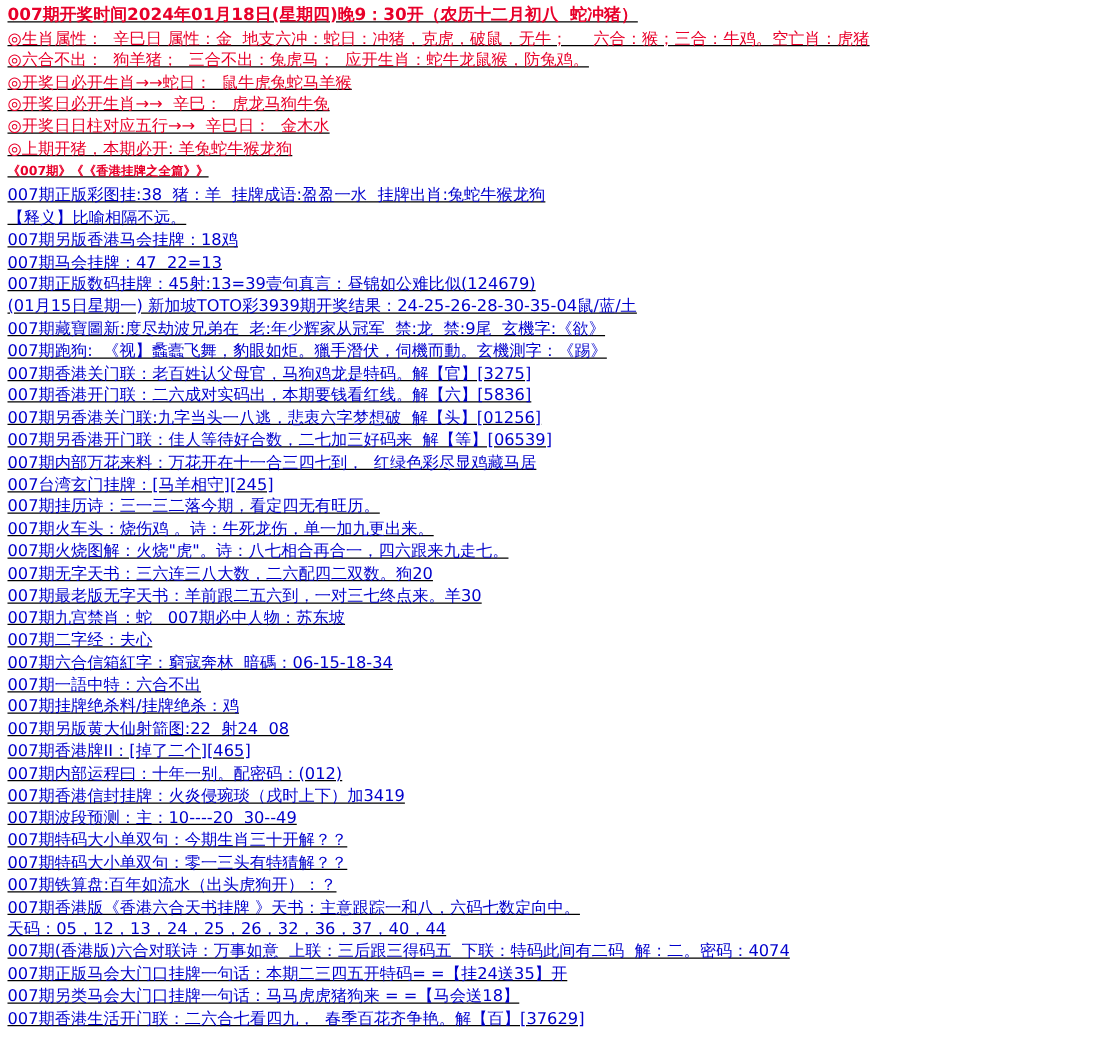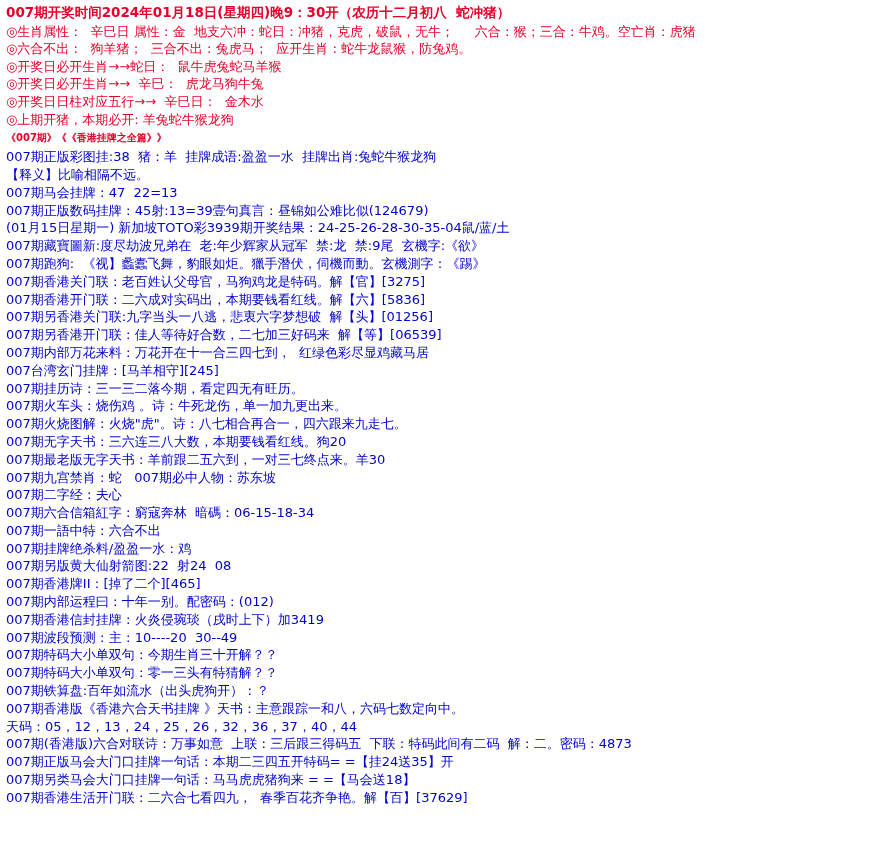--- a/index.html
+++ b/index.html
@@ -14,20 +14,21 @@
     font-size: 13px;
     color: #000000;
     overflow: hidden;
   }
   .page {
     width: 884px;
     height: 738px;
     box-sizing: border-box;
     padding: 4px 6px 0 6px;
     position: relative;
+    text-decoration: underline;
   }
   .line {
     line-height: 17.6px;
     white-space: pre-wrap;
     letter-spacing: 0px;
   }
   .red {
     color: #e8002a;
   }
   .hdr {
@@ -60,51 +61,52 @@
     <div class="line red">◎开奖日必开生肖→→  辛巳：  虎龙马狗牛兔</div>
     <div class="line red">◎开奖日日柱对应五行→→  辛巳日：  金木水</div>
     <div class="line red">◎上期开猪，本期必开: 羊兔蛇牛猴龙狗</div>
   </div>
 
   <div class="line sec-title">《007期》《《香港挂牌之全篇》》</div>
 
   <div>
     <div class="line blue-line">007期正版彩图挂:38  猪：羊  挂牌成语:盈盈一水  挂牌出肖:兔蛇牛猴龙狗</div>
     <div class="line blue-line">【释义】比喻相隔不远。</div>
+    <div class="line blue-line">007期另版香港马会挂牌：18鸡</div>
     <div class="line blue-line">007期马会挂牌：47  22=13</div>
     <div class="line blue-line">007期正版数码挂牌：45射:13=39壹句真言：昼锦如公难比似(124679)</div>
     <div class="line blue-line">(01月15日星期一) 新加坡TOTO彩3939期开奖结果：24-25-26-28-30-35-04鼠/蓝/土</div>
     <div class="line blue-line">007期藏寶圖新:度尽劫波兄弟在  老:年少辉家从冠军  禁:龙  禁:9尾  玄機字:《欲》</div>
     <div class="line blue-line">007期跑狗:  《视】蠡蠹飞舞，豹眼如炬。獵手潛伏，伺機而動。玄機測字：《踢》</div>
     <div class="line blue-line">007期香港关门联：老百姓认父母官，马狗鸡龙是特码。解【官】[3275]</div>
     <div class="line blue-line">007期香港开门联：二六成对实码出，本期要钱看红线。解【六】[5836]</div>
     <div class="line blue-line">007期另香港关门联:九字当头一八逃，悲衷六字梦想破  解【头】[01256]</div>
     <div class="line blue-line">007期另香港开门联：佳人等待好合数，二七加三好码来  解【等】[06539]</div>
     <div class="line blue-line">007期内部万花来料：万花开在十一合三四七到，  红绿色彩尽显鸡藏马居</div>
     <div class="line blue-line">007台湾玄门挂牌：[马羊相守][245]</div>
     <div class="line blue-line">007期挂历诗：三一三二落今期，看定四无有旺历。</div>
     <div class="line blue-line">007期火车头：烧伤鸡 。诗：牛死龙伤，单一加九更出来。</div>
     <div class="line blue-line">007期火烧图解：火烧"虎"。诗：八七相合再合一，四六跟来九走七。</div>
-    <div class="line blue-line">007期无字天书：三六连三八大数，本期要钱看红线。狗20</div>
+    <div class="line blue-line">007期无字天书：三六连三八大数，二六配四二双数。狗20</div>
     <div class="line blue-line">007期最老版无字天书：羊前跟二五六到，一对三七终点来。羊30</div>
     <div class="line blue-line">007期九宫禁肖：蛇   007期必中人物：苏东坡</div>
     <div class="line blue-line">007期二字经：夫心</div>
     <div class="line blue-line">007期六合信箱紅字：窮寇奔林  暗碼：06-15-18-34</div>
     <div class="line blue-line">007期一語中特：六合不出</div>
-    <div class="line blue-line">007期挂牌绝杀料/盈盈一水：鸡</div>
+    <div class="line blue-line">007期挂牌绝杀料/挂牌绝杀：鸡</div>
     <div class="line blue-line">007期另版黄大仙射箭图:22  射24  08</div>
     <div class="line blue-line">007期香港牌II：[掉了二个][465]</div>
     <div class="line blue-line">007期内部运程曰：十年一别。配密码：(012)</div>
     <div class="line blue-line">007期香港信封挂牌：火炎侵琬琰（戌时上下）加3419</div>
     <div class="line blue-line">007期波段预测：主：10----20  30--49</div>
     <div class="line blue-line">007期特码大小单双句：今期生肖三十开解？？</div>
     <div class="line blue-line">007期特码大小单双句：零一三头有特猜解？？</div>
     <div class="line blue-line">007期铁算盘:百年如流水（出头虎狗开）：？</div>
     <div class="line blue-line">007期香港版《香港六合天书挂牌 》天书：主意跟踪一和八，六码七数定向中。</div>
     <div class="line blue-line">天码：05，12，13，24，25，26，32，36，37，40，44</div>
-    <div class="line blue-line">007期(香港版)六合对联诗：万事如意  上联：三后跟三得码五  下联：特码此间有二码  解：二。密码：4873</div>
+    <div class="line blue-line">007期(香港版)六合对联诗：万事如意  上联：三后跟三得码五  下联：特码此间有二码  解：二。密码：4074</div>
     <div class="line blue-line">007期正版马会大门口挂牌一句话：本期二三四五开特码= =【挂24送35】开</div>
     <div class="line blue-line">007期另类马会大门口挂牌一句话：马马虎虎猪狗来 = =【马会送18】</div>
     <div class="line blue-line">007期香港生活开门联：二六合七看四九，  春季百花齐争艳。解【百】[37629]</div>
 
   </div>
 
 </div>
 
 </body></html>

